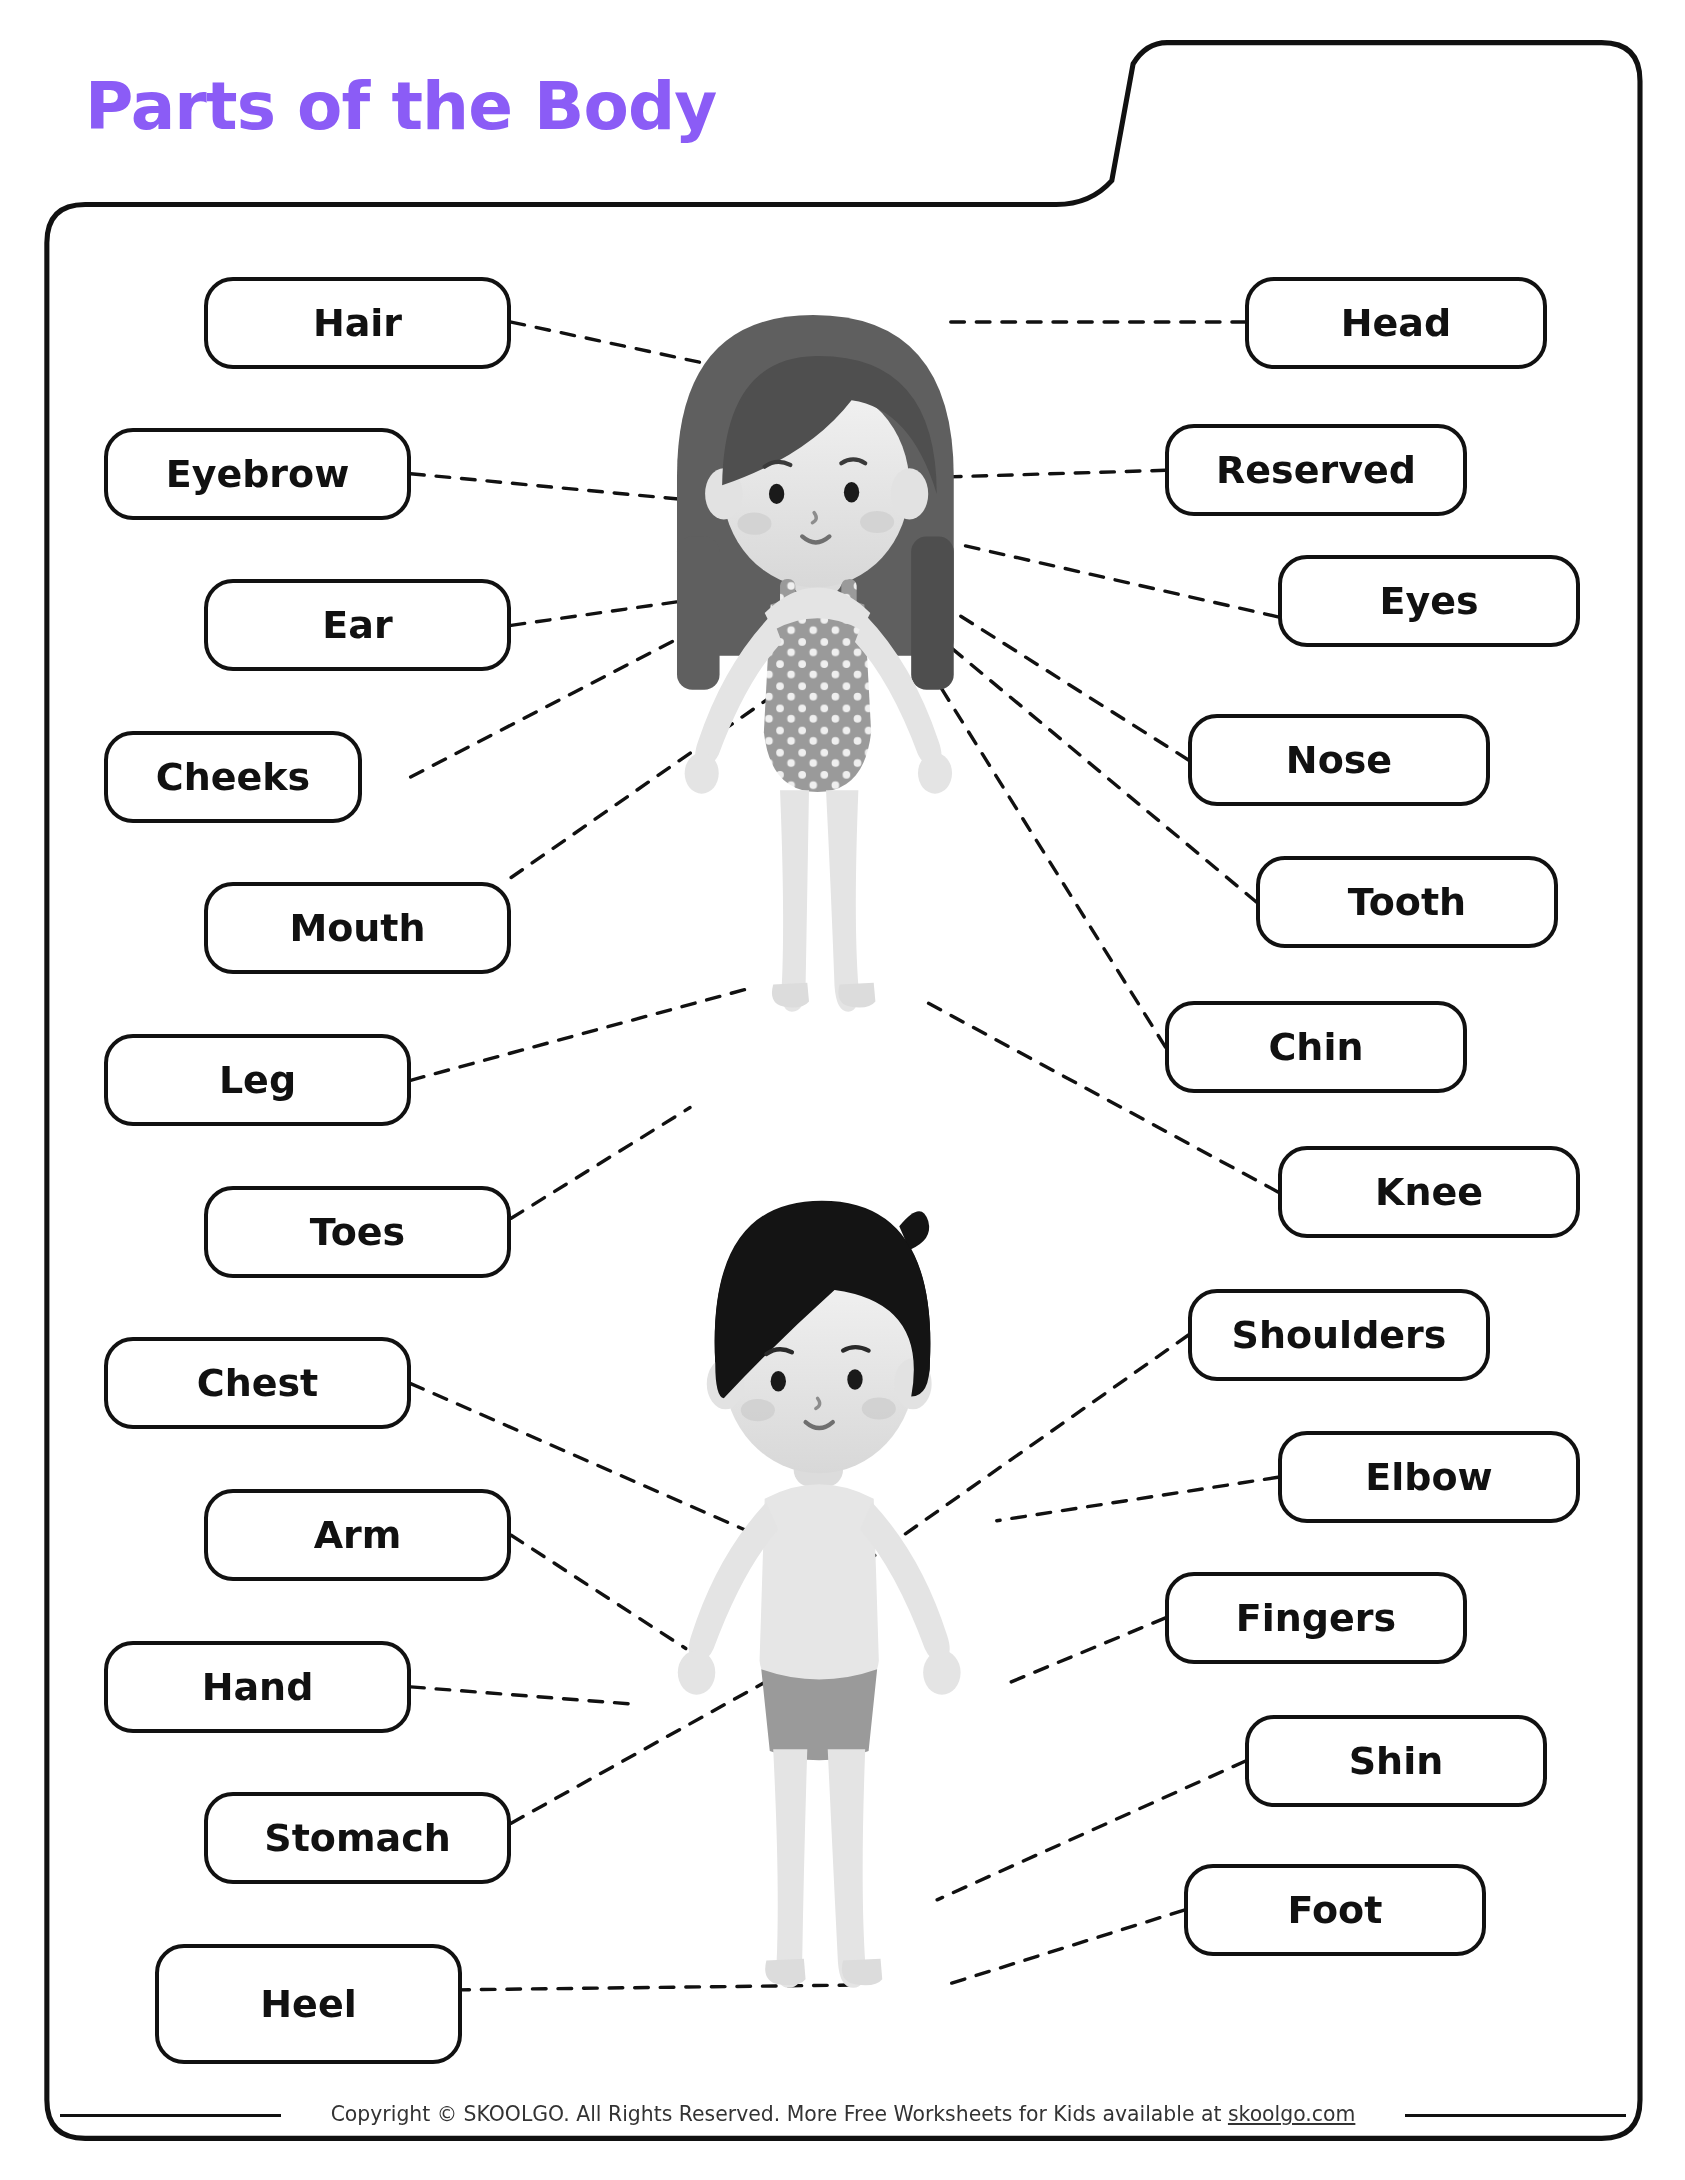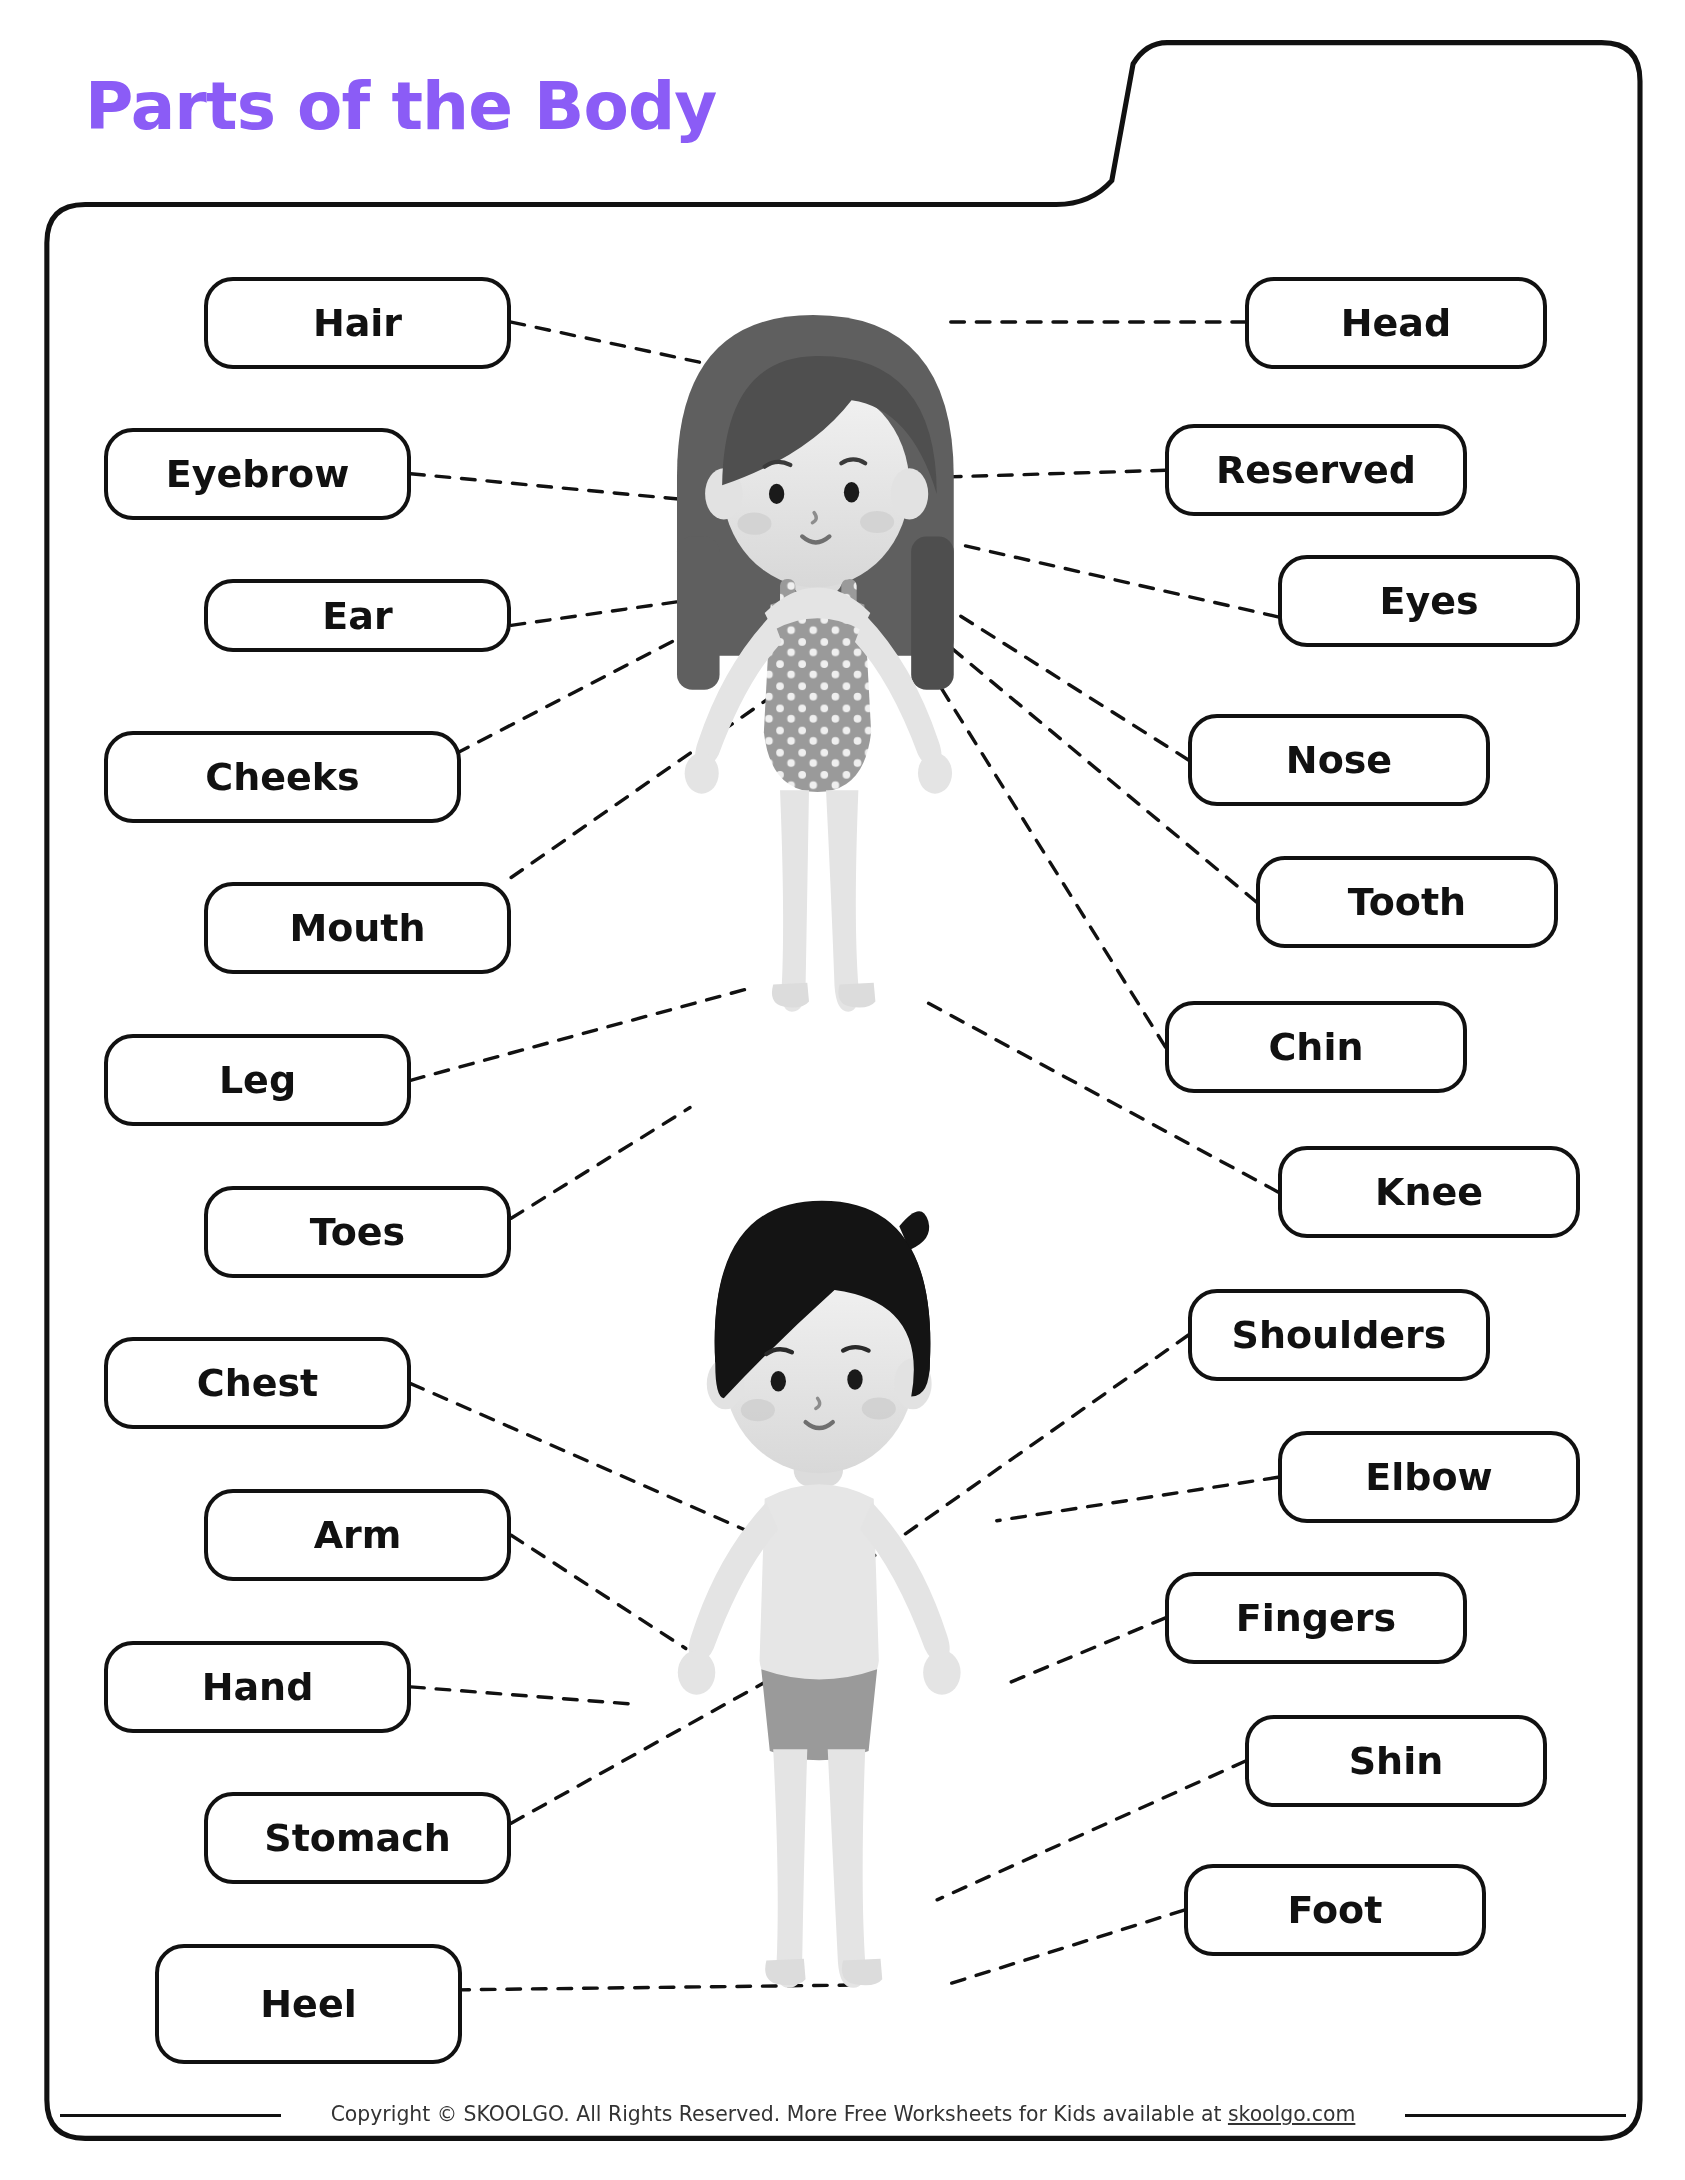--- a/index.html
+++ b/index.html
@@ -259,24 +259,24 @@
     <path d="M 290 962 q -6 24 14 28 q 24 4 32 -6 l -2 -24 Z" fill="#dcdcdc"></path>
   </svg>
 
   <div id="pill-host">
       <div class="pill" style="left: 204px; top: 277px; width: 307px; height: 92px;">
         <span>Hair</span>
       </div>
       <div class="pill" style="left: 104px; top: 428px; width: 307px; height: 92px;">
         <span>Eyebrow</span>
       </div>
-      <div class="pill" style="left: 204px; top: 579px; width: 307px; height: 73px;">
+      <div class="pill" style="left: 204px; top: 579px; width: 307px; height: 92px;">
         <span>Ear</span>
       </div>
-      <div class="pill" style="left: 104px; top: 731px; width: 357px; height: 92px;">
+      <div class="pill" style="left: 104px; top: 731px; width: 258px; height: 92px;">
         <span>Cheeks</span>
       </div>
       <div class="pill" style="left: 204px; top: 882px; width: 307px; height: 92px;">
         <span>Mouth</span>
       </div>
       <div class="pill" style="left: 104px; top: 1034px; width: 307px; height: 92px;">
         <span>Leg</span>
       </div>
       <div class="pill" style="left: 204px; top: 1186px; width: 307px; height: 92px;">
         <span>Toes</span>

